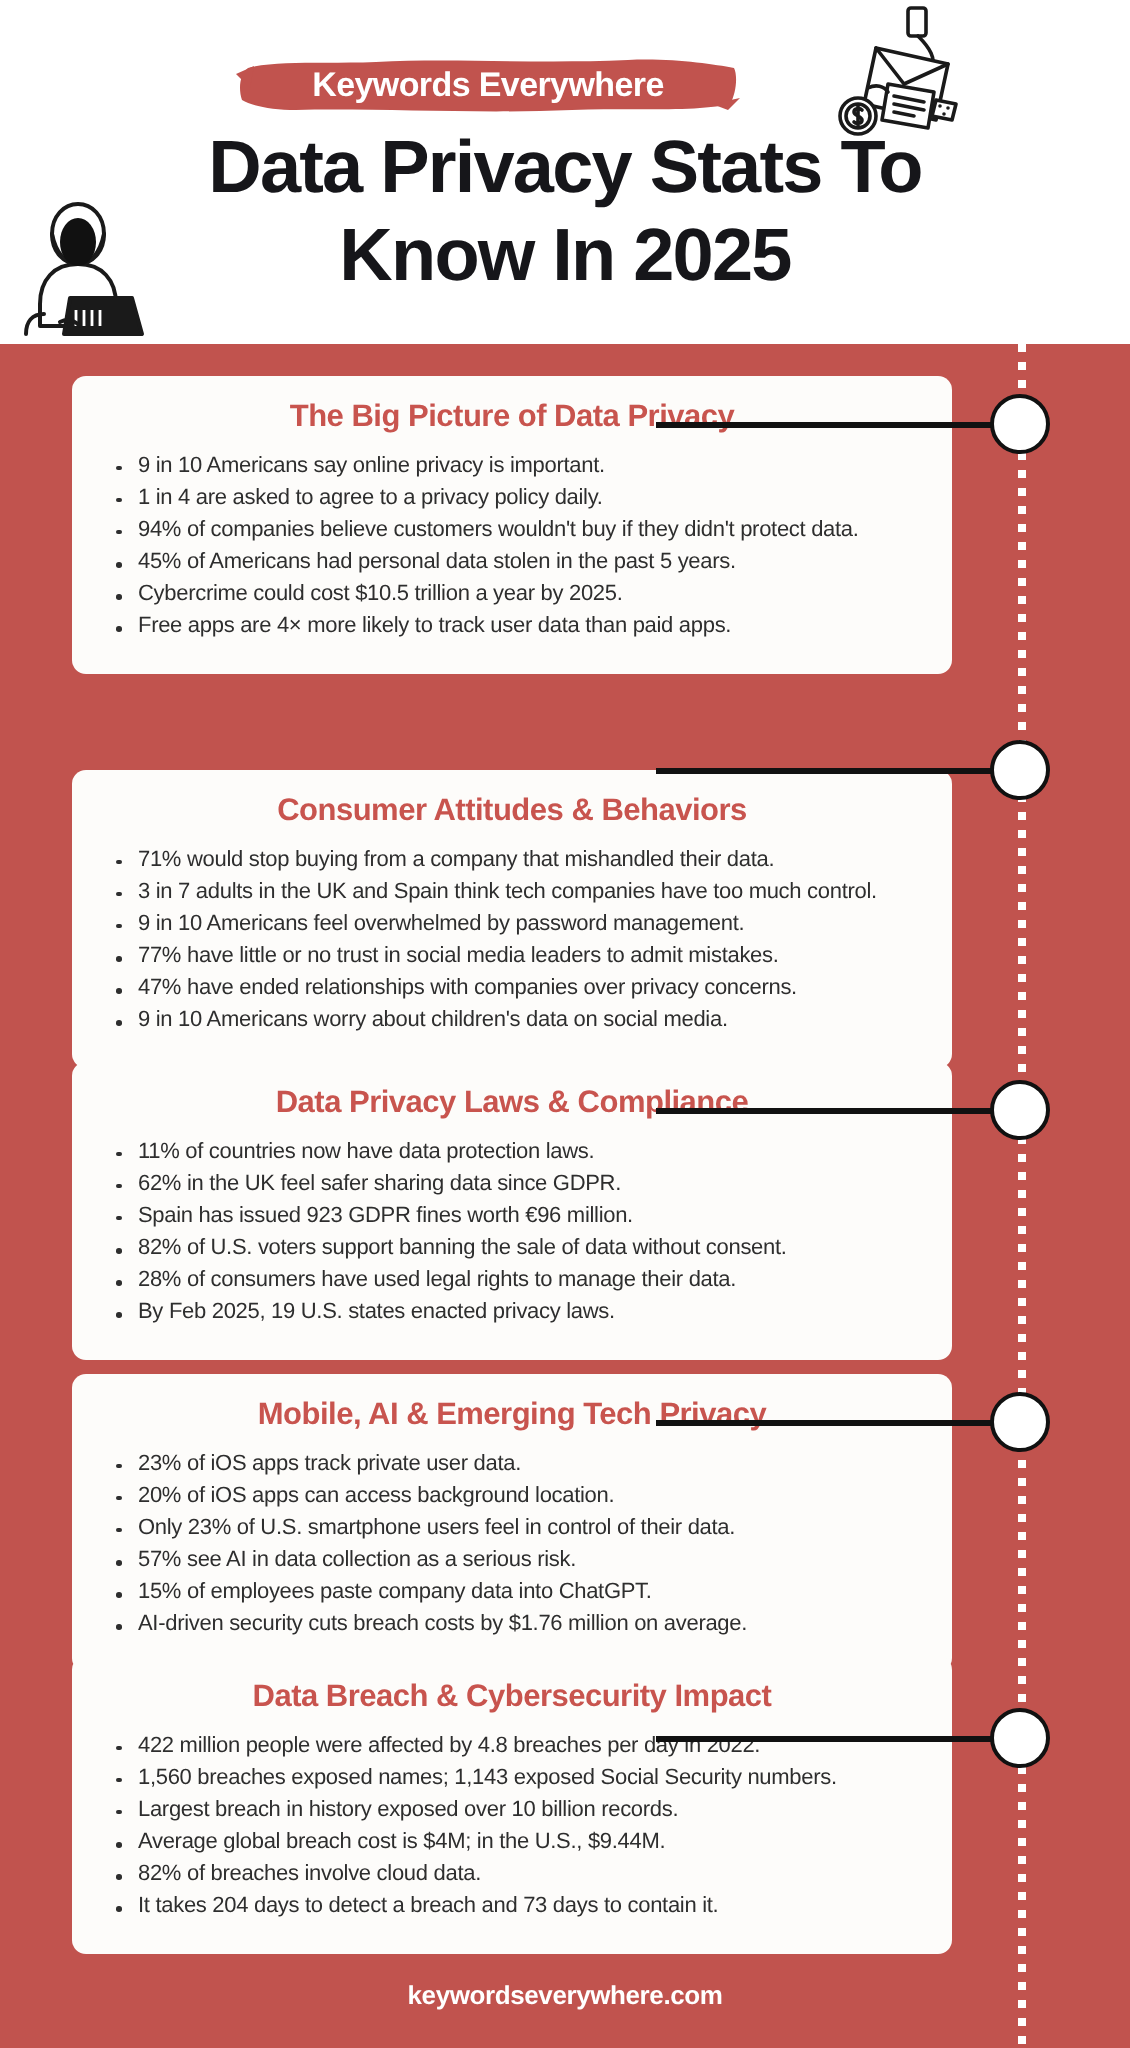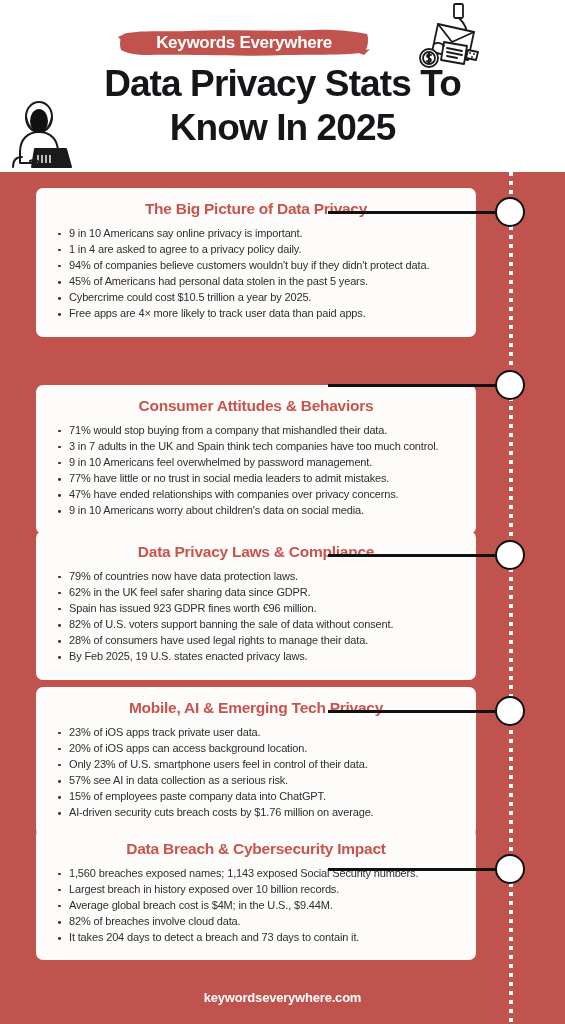--- a/index.html
+++ b/index.html
@@ -269,21 +269,21 @@
       <li>47% have ended relationships with companies over privacy concerns.</li>
       <li>9 in 10 Americans worry about children's data on social media.</li>
     </ul>
   </div>
   <div class="connector" style="left:328px; top:384px; width:182px;"></div>
   <div class="node" style="left:495px; top:370px;"></div>
 
   <div class="card" style="top:531px;">
     <div class="card-title">Data Privacy Laws &amp; Compliance</div>
     <ul class="card-list">
-      <li>79% of countries now have data protection laws.</li>
+      <li>11% of countries now have data protection laws.</li>
       <li>62% in the UK feel safer sharing data since GDPR.</li>
       <li>Spain has issued 923 GDPR fines worth €96 million.</li>
       <li>82% of U.S. voters support banning the sale of data without consent.</li>
       <li>28% of consumers have used legal rights to manage their data.</li>
       <li>By Feb 2025, 19 U.S. states enacted privacy laws.</li>
     </ul>
   </div>
   <div class="connector" style="left:328px; top:554px; width:182px;"></div>
   <div class="node" style="left:495px; top:540px;"></div>
 
@@ -297,20 +297,21 @@
       <li>15% of employees paste company data into ChatGPT.</li>
       <li>AI-driven security cuts breach costs by $1.76 million on average.</li>
     </ul>
   </div>
   <div class="connector" style="left:328px; top:710px; width:182px;"></div>
   <div class="node" style="left:495px; top:696px;"></div>
 
   <div class="card" style="top:828px;">
     <div class="card-title">Data Breach &amp; Cybersecurity Impact</div>
     <ul class="card-list">
+      <li>422 million people were affected by 4.8 breaches per day in 2022.</li>
       <li>1,560 breaches exposed names; 1,143 exposed Social Security numbers.</li>
       <li>Largest breach in history exposed over 10 billion records.</li>
       <li>Average global breach cost is $4M; in the U.S., $9.44M.</li>
       <li>82% of breaches involve cloud data.</li>
       <li>It takes 204 days to detect a breach and 73 days to contain it.</li>
     </ul>
   </div>
   <div class="connector" style="left:328px; top:868px; width:182px;"></div>
   <div class="node" style="left:495px; top:854px;"></div>
 

